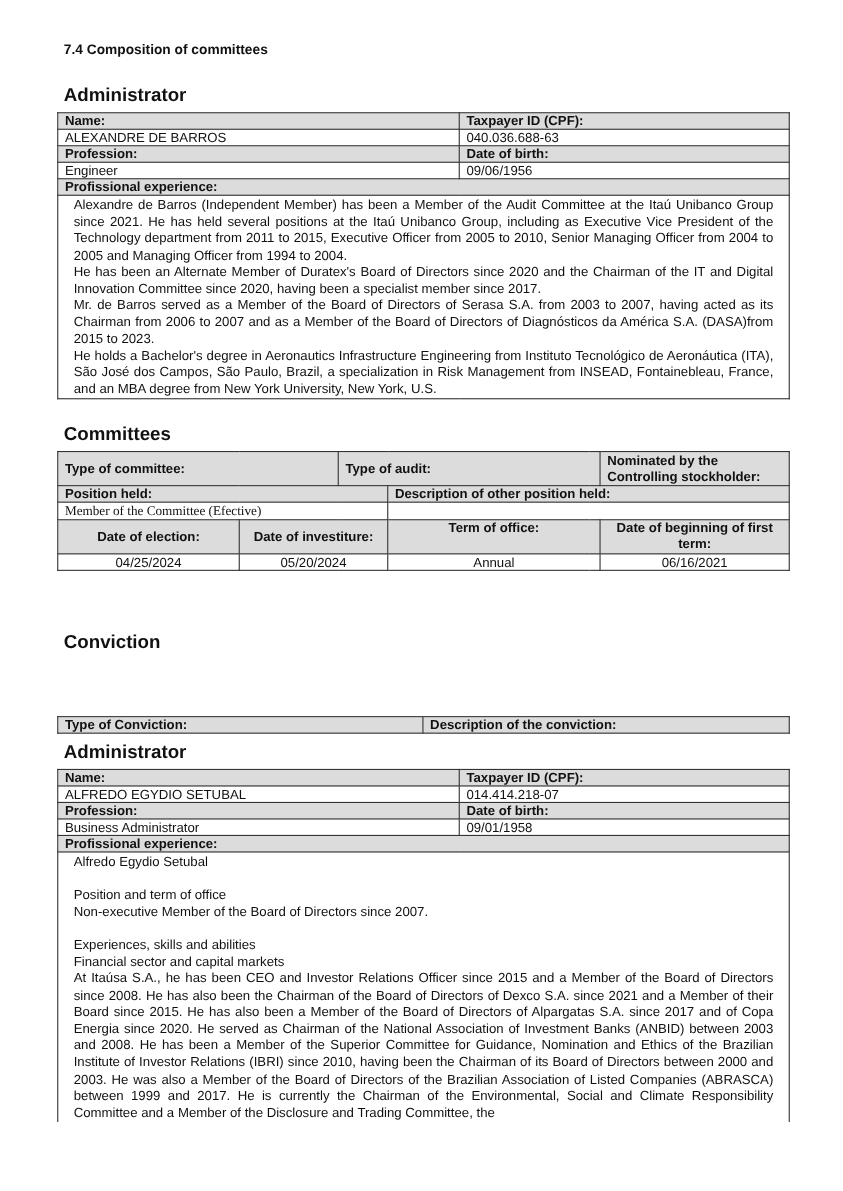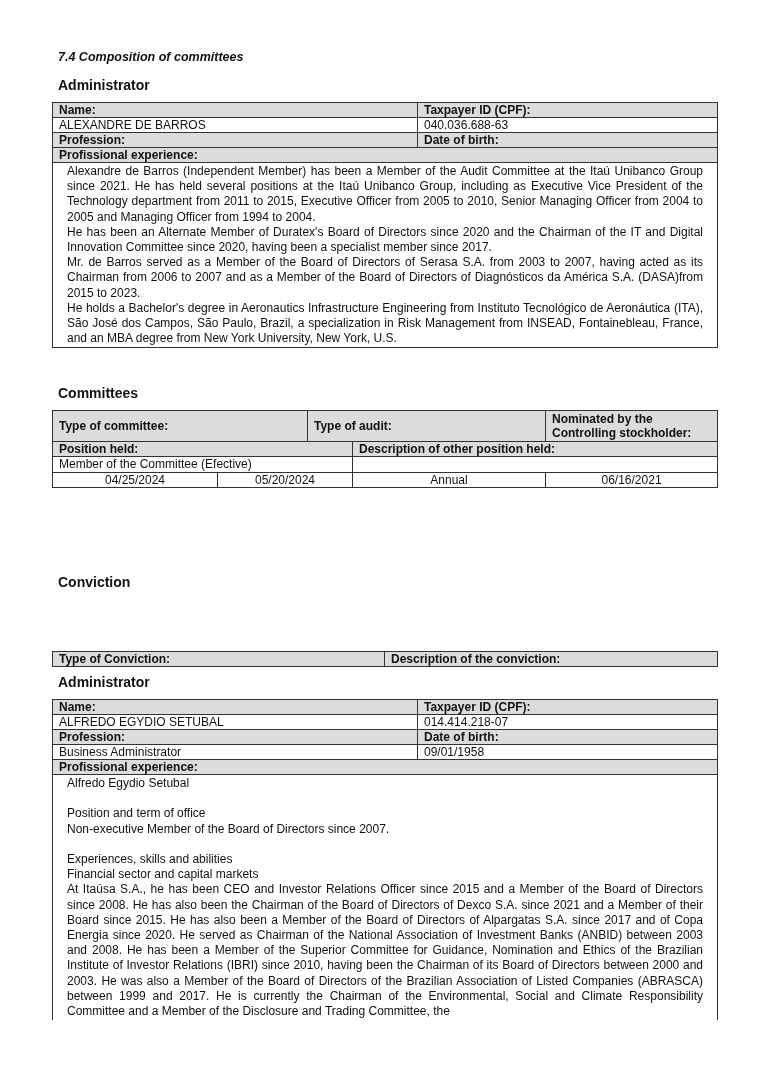--- a/index.html
+++ b/index.html
@@ -1,52 +1,56 @@
 <!DOCTYPE html>
 <html><head>
 <meta charset="utf-8">
 <style>
   html, body { margin: 0; padding: 0; background: #ffffff; }
   body {
     width: 766px; height: 1083px; position: relative; overflow: hidden;
     font-family: "Liberation Sans", sans-serif; color: #111; font-size: 12px;
   }
-  .h { position: absolute; left: 58px; font-weight: bold; font-size: 14px; }
+  .h { position: absolute; left: 58px; font-weight: bold; font-size: 17px; }
   table { position: absolute; left: 52px; width: 665px; border-collapse: collapse; table-layout: fixed; }
   td { border: 1.5px solid #333; padding: 0 6px; font-size: 12px; line-height: 14px; vertical-align: top; }
   td.hd { background: #dcdcdc; font-weight: bold; }
   td.c { text-align: center; }
   td.vm { vertical-align: middle; }
   .just { text-align: justify; line-height: 15.2px; padding: 1px 14px; }
   .pre { white-space: pre-line; }
   .nobottom td.last { border-bottom: none; }
 </style>
 </head>
 <body>
 
-<div class="h" style="top:50px;font-size:12.5px;font-style:italic;">7.4 Composition of committees</div>
+<div class="h" style="top:38px;font-size:12.5px;">7.4 Composition of committees</div>
 
 <div class="h" style="top:77px;">Administrator</div>
 <table style="top:102px;">
   <colgroup>
       <col style="width:365px">
       <col style="width:300px">
     </colgroup>
   <tbody>
       <tr>
     <td class="hd">Name:</td>
     <td class="hd">Taxpayer ID (CPF):</td>
   </tr>
   <tr>
     <td>ALEXANDRE DE BARROS</td>
     <td>040.036.688-63</td>
   </tr>
   <tr>
     <td class="hd">Profession:</td>
     <td class="hd">Date of birth:</td>
+  </tr>
+  <tr>
+    <td>Engineer</td>
+    <td>09/06/1956</td>
   </tr>
   <tr>
     <td class="hd" colspan="2">Profissional experience:</td>
   </tr>
   <tr>
     <td colspan="2" class="just">
       <div>Alexandre de Barros (Independent Member) has been a Member of the Audit Committee at the Itaú Unibanco Group since 2021. He has held several positions at the Itaú Unibanco Group, including as Executive Vice President of the Technology department from 2011 to 2015, Executive Officer from 2005 to 2010, Senior Managing Officer from 2004 to 2005 and Managing Officer from 1994 to 2004.</div>
       <div>He has been an Alternate Member of Duratex's Board of Directors since 2020 and the Chairman of the IT and Digital Innovation Committee since 2020, having been a specialist member since 2017.</div>
       <div>Mr. de Barros served as a Member of the Board of Directors of Serasa S.A. from 2003 to 2007, having acted as its Chairman from 2006 to 2007 and as a Member of the Board of Directors of Diagnósticos da América S.A. (DASA)from 2015 to 2023.</div>
       <div>He holds a Bachelor's degree in Aeronautics Infrastructure Engineering from Instituto Tecnológico de Aeronáutica (ITA), São José dos Campos, São Paulo, Brazil, a specialization in Risk Management from INSEAD, Fontainebleau, France, and an MBA degree from New York University, New York, U.S.</div>
@@ -68,23 +72,29 @@
   <tbody>
       <tr style="height:31px;">
     <td class="hd vm" colspan="2">Type of committee:</td>
     <td class="hd vm" colspan="3">Type of audit:</td>
     <td class="hd vm">Nominated by the Controlling stockholder:</td>
   </tr>
   <tr>
     <td class="hd" colspan="3">Position held:</td>
     <td class="hd" colspan="3">Description of other position held:</td>
   </tr>
-  <tr style="height:16px;">
+  <tr style="height:16px;font-family:Liberation Serif, serif;">
     <td colspan="3">Member of the Committee (Efective)</td>
     <td colspan="3"></td>
+  </tr>
+  <tr style="height:31px;">
+    <td class="hd c vm">Date of election:</td>
+    <td class="hd c vm" colspan="2">Date of investiture:</td>
+    <td class="hd c" colspan="2">Term of office:</td>
+    <td class="hd c">Date of beginning of first term:</td>
   </tr>
   <tr>
     <td class="c">04/25/2024</td>
     <td class="c" colspan="2">05/20/2024</td>
     <td class="c" colspan="2">Annual</td>
     <td class="c">06/16/2021</td>
   </tr>
 </tbody>
   </table>
 

